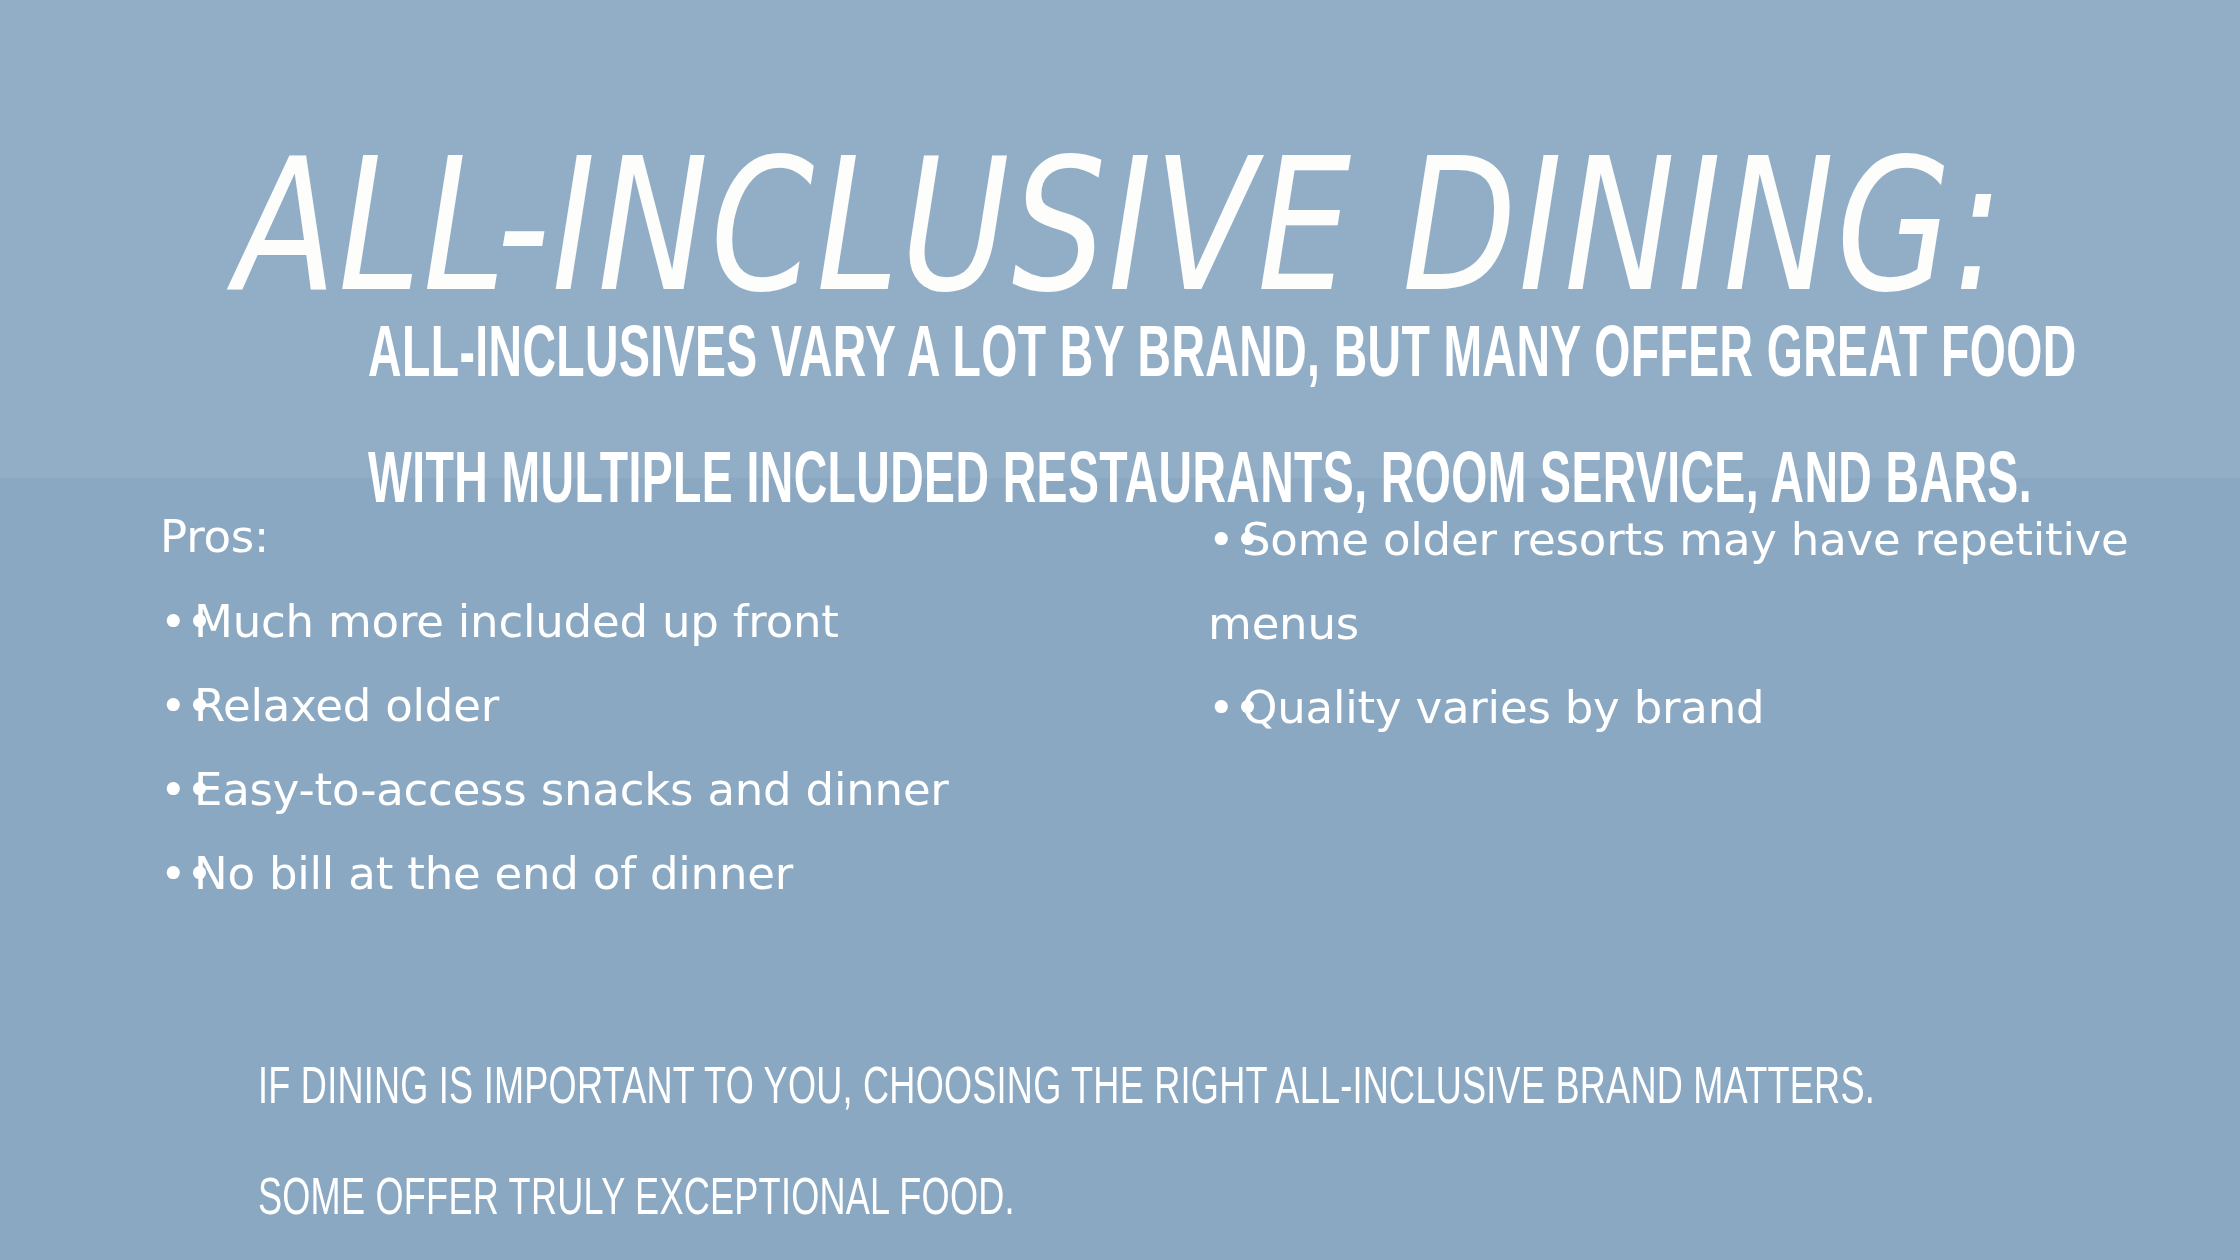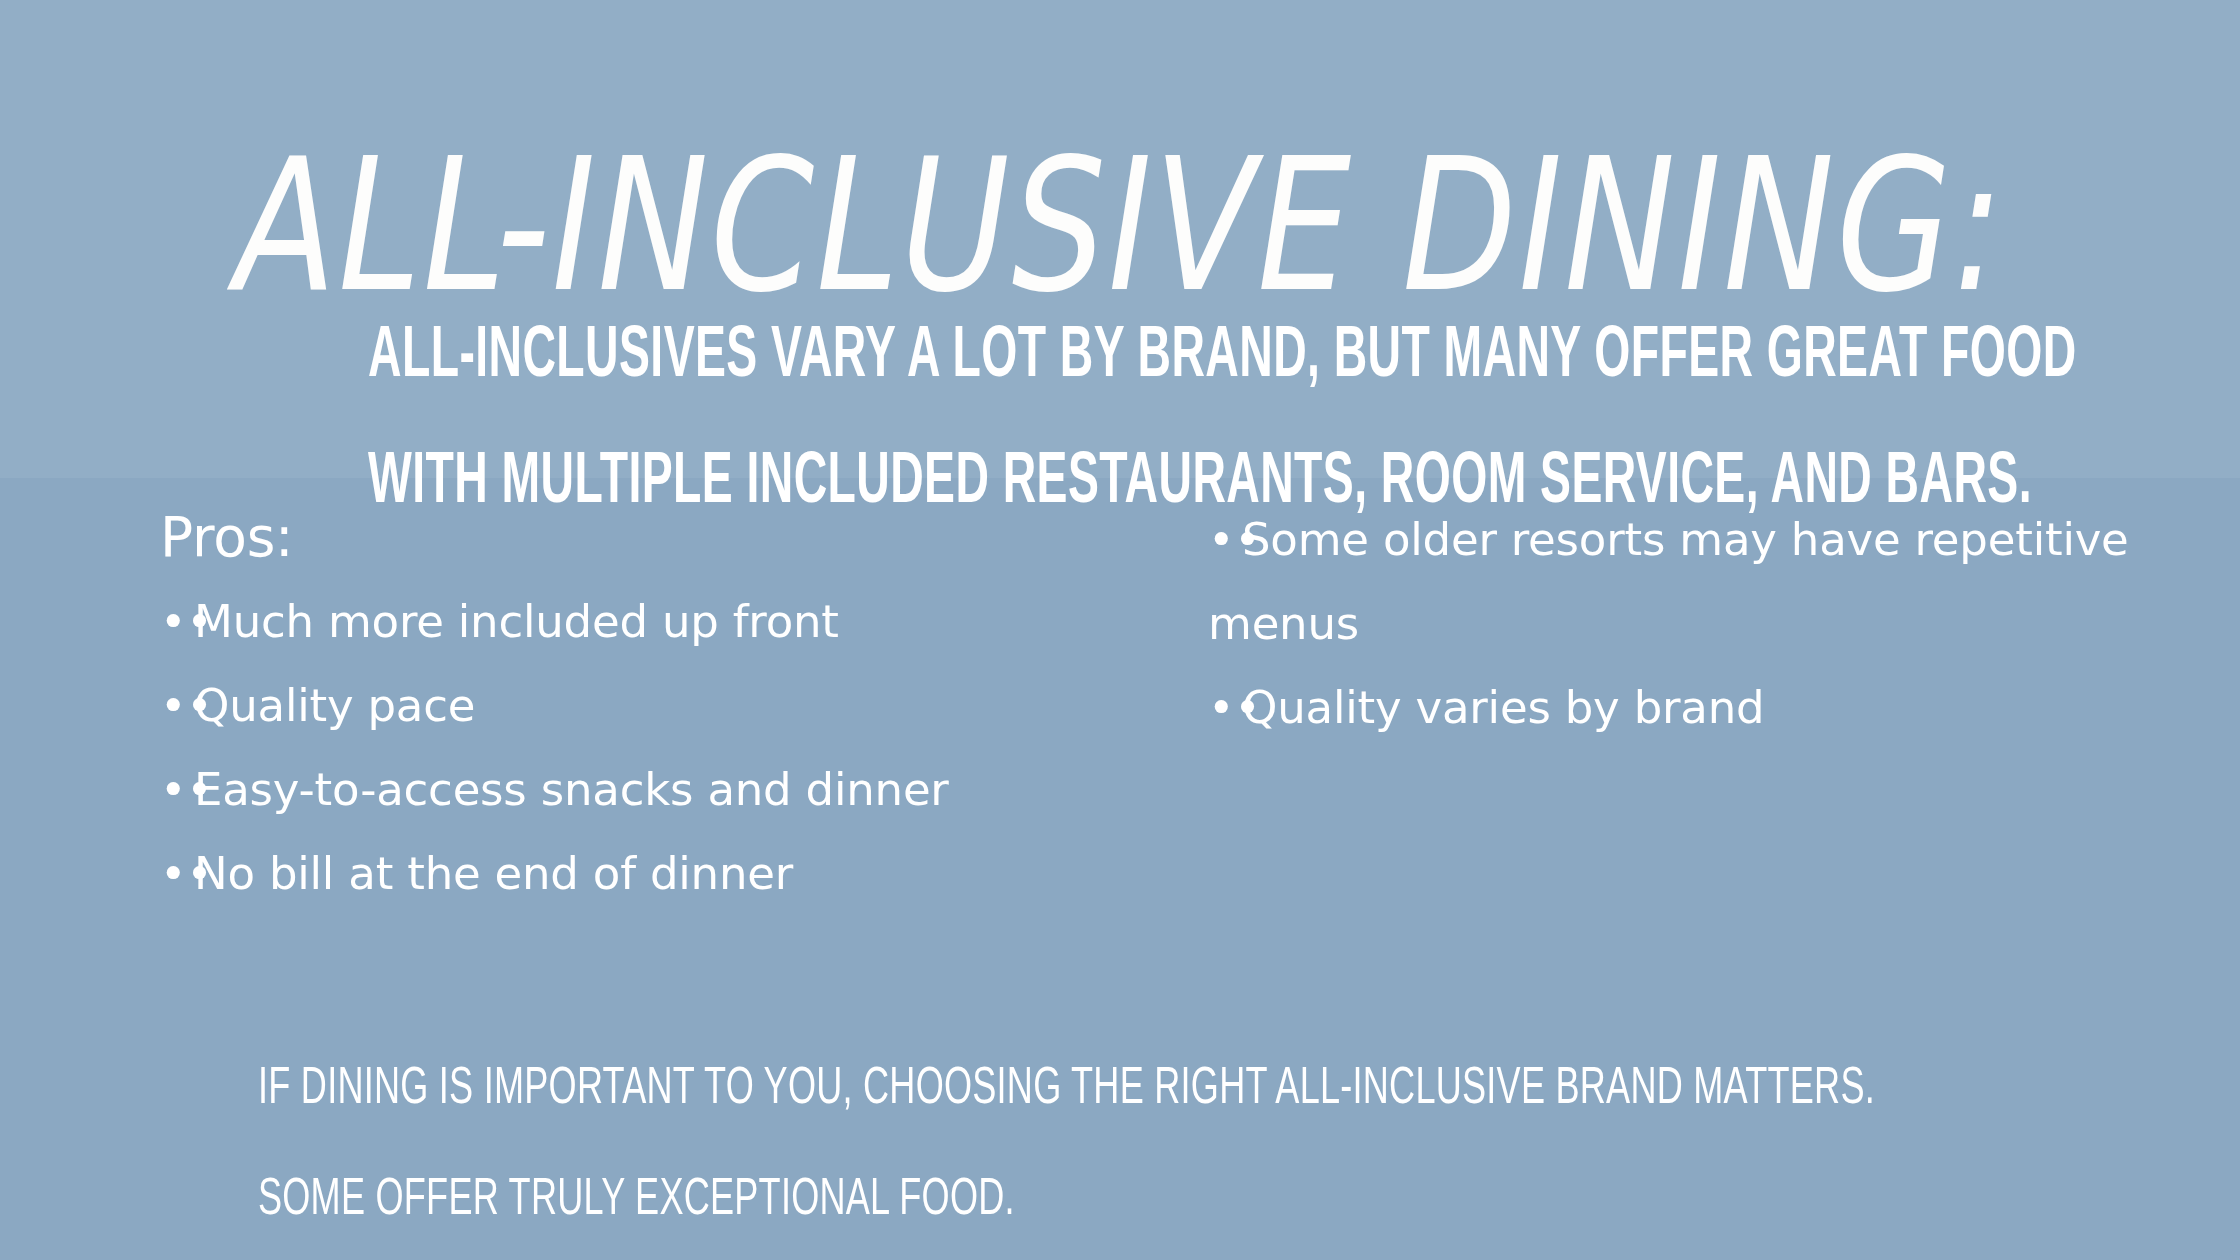--- a/index.html
+++ b/index.html
@@ -82,21 +82,21 @@
     font-size: 45px;
     line-height: 84px;
     color: #FFFFFF;
     letter-spacing: -0.2px;
   }
   #pros-column { left: 160px; width: 1010px; }
   #cons-column { left: 1208px; width: 1000px; }
 
   .col-heading {
     display: block;
-    font-size: 55px;
+    font-size: 45px;
     line-height: 78px;
     margin: 0 0 4px 0;
   }
   .bullet-list {
     list-style: none;
     margin: 0;
     padding: 0;
   }
   .bullet-list li {
     margin: 0;
@@ -141,21 +141,21 @@
 
   <div id="subtitle">
     <span class="sub-line">ALL-INCLUSIVES VARY A LOT BY BRAND, BUT MANY OFFER GREAT FOOD</span>
     <span class="sub-line">WITH MULTIPLE INCLUDED RESTAURANTS, ROOM SERVICE, AND BARS.</span>
   </div>
 
   <div id="pros-column" class="column">
     <span class="col-heading">Pros:</span>
     <ul class="bullet-list">
       <li><span class="dot">•</span><span>Much more included up front</span></li>
-      <li><span class="dot">•</span><span>Quality pace</span></li>
+      <li><span class="dot">•</span><span>Relaxed older</span></li>
       <li><span class="dot">•</span><span>Easy-to-access snacks and dinner</span></li>
       <li><span class="dot">•</span><span>No bill at the end of dinner</span></li>
     </ul>
   </div>
 
   <div id="cons-column" class="column">
     <ul class="bullet-list">
       <li><span class="dot">•</span><span>Some older resorts may have repetitive menus</span></li>
       <li><span class="dot">•</span><span>Quality varies by brand</span></li>
     </ul>

